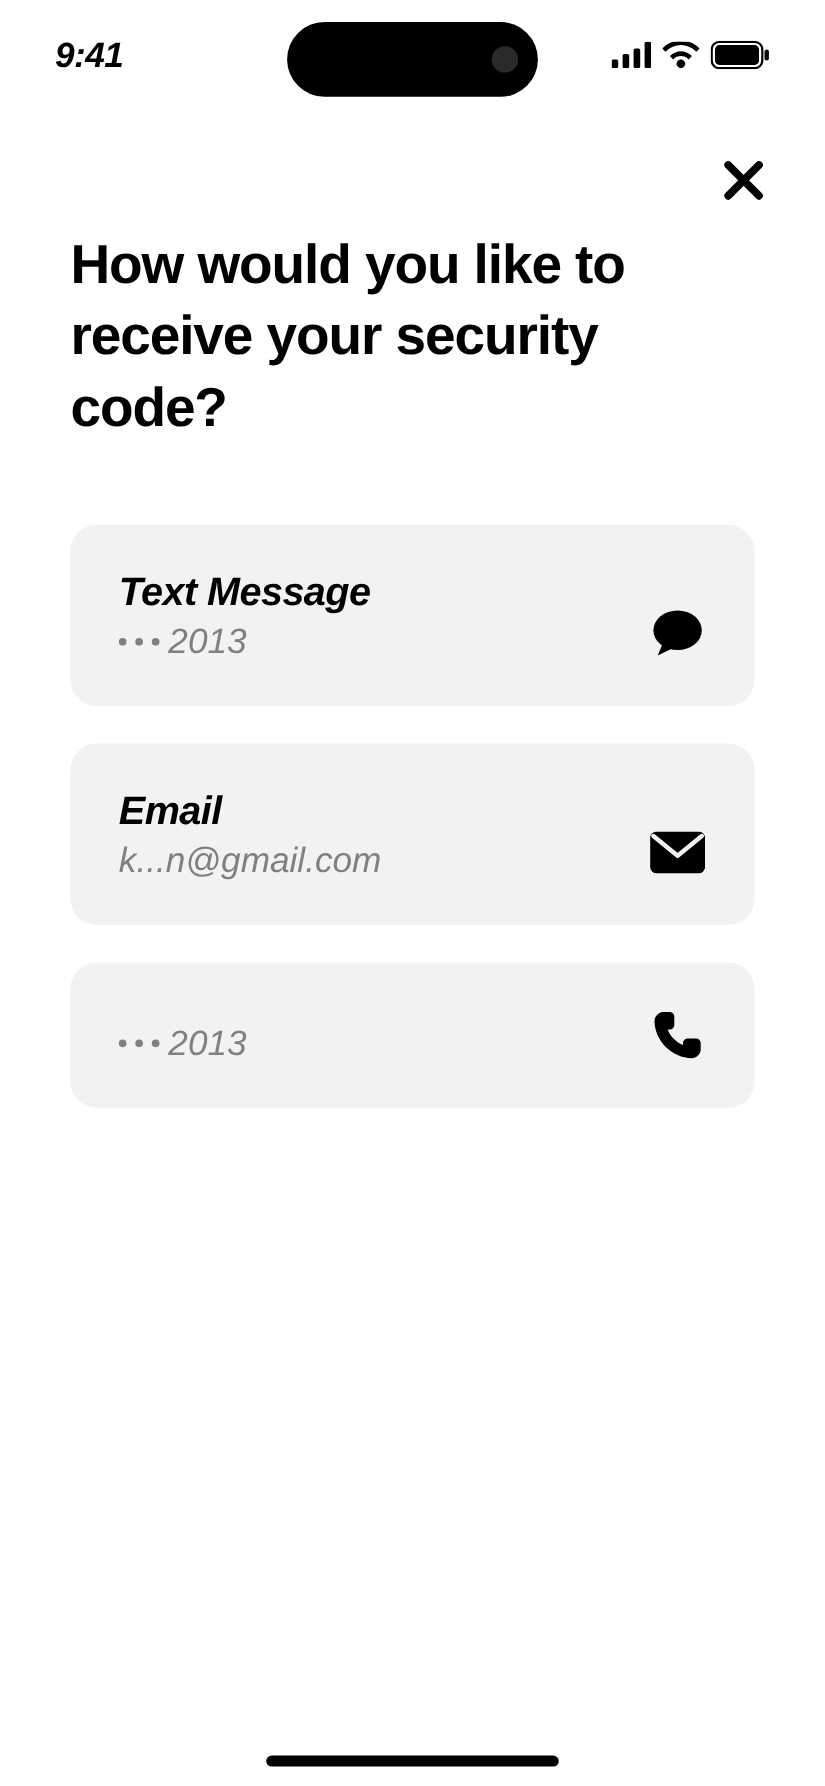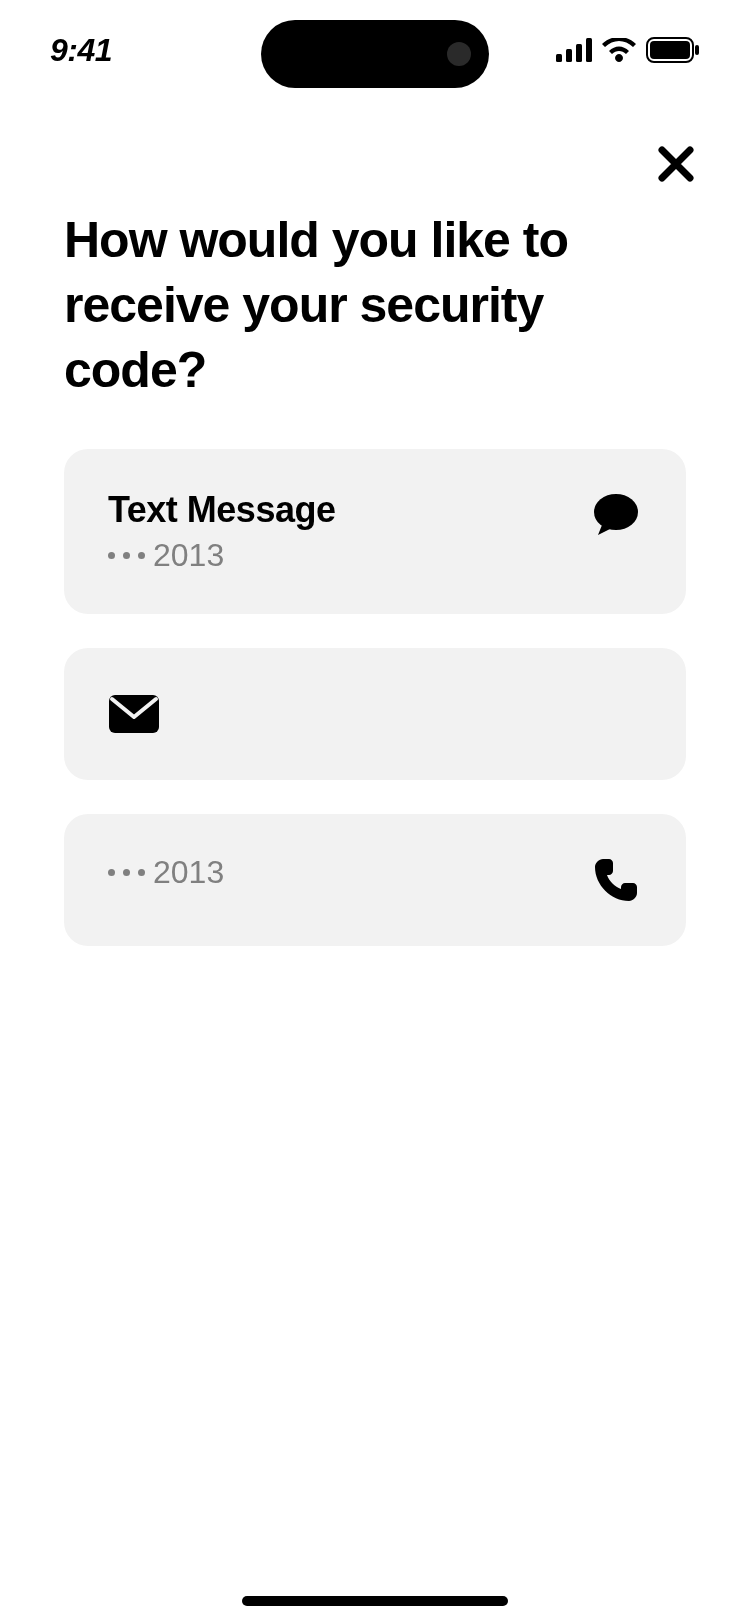--- a/index.html
+++ b/index.html
@@ -87,31 +87,32 @@
       font-size: 28px;
       font-weight: 500;
       letter-spacing: -0.5px;
     }
     .heading {
       font-size: 50px;
       font-weight: 700;
       color: #000;
       line-height: 1.3;
       letter-spacing: -1px;
-      margin-bottom: 46px;
+      margin-bottom: 74px;
     }
     .option-card {
       background: #f2f2f2;
       border-radius: 24px;
       padding: 40px 44px;
       display: flex;
-      align-items: flex-start;
+      align-items: flex-end;
       justify-content: space-between;
       margin-bottom: 34px;
       cursor: pointer;
+      font-style: italic;
     }
     .option-left {
       display: flex;
       flex-direction: column;
       gap: 6px;
     }
     .option-title {
       font-size: 36px;
       font-weight: 700;
       color: #000;
@@ -208,20 +209,26 @@
     </div>
     <div class="option-icon">
       <svg width="48" height="48" viewBox="0 0 48 48">
         <ellipse cx="24" cy="21" rx="22" ry="18" fill="#000"></ellipse>
         <path d="M10 34 L6 44 L20 37 Z" fill="#000"></path>
       </svg>
     </div>
   </div>
 
   <div class="option-card">
+    <div class="option-left">
+      <div class="option-title">Email</div>
+      <div class="option-sub">
+        <span>k...n@gmail.com</span>
+      </div>
+    </div>
     <div class="option-icon">
       <svg width="50" height="38" viewBox="0 0 50 38">
         <rect x="0" y="0" width="50" height="38" rx="6" fill="#000"></rect>
         <path d="M3 4 L25 22 L47 4" stroke="#f2f2f2" stroke-width="4" fill="none" stroke-linecap="round" stroke-linejoin="round"></path>
       </svg>
     </div>
   </div>
 
   <div class="option-card">
     <div class="option-left">

